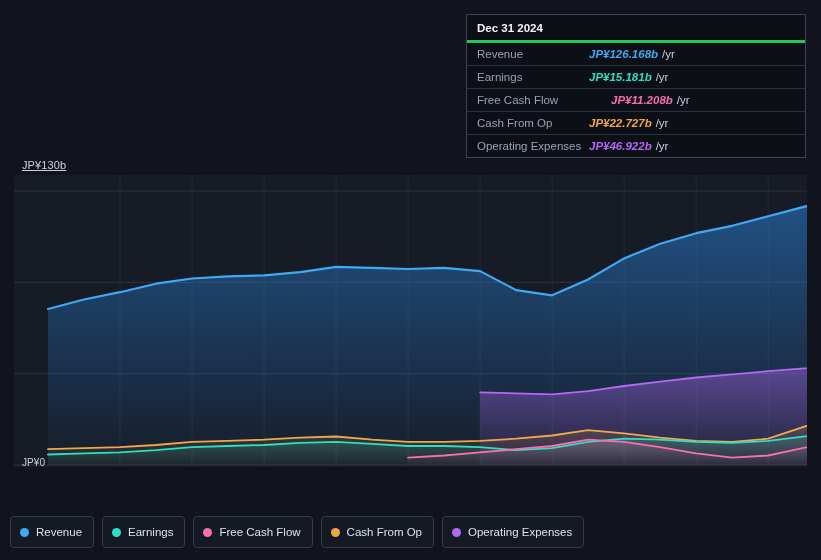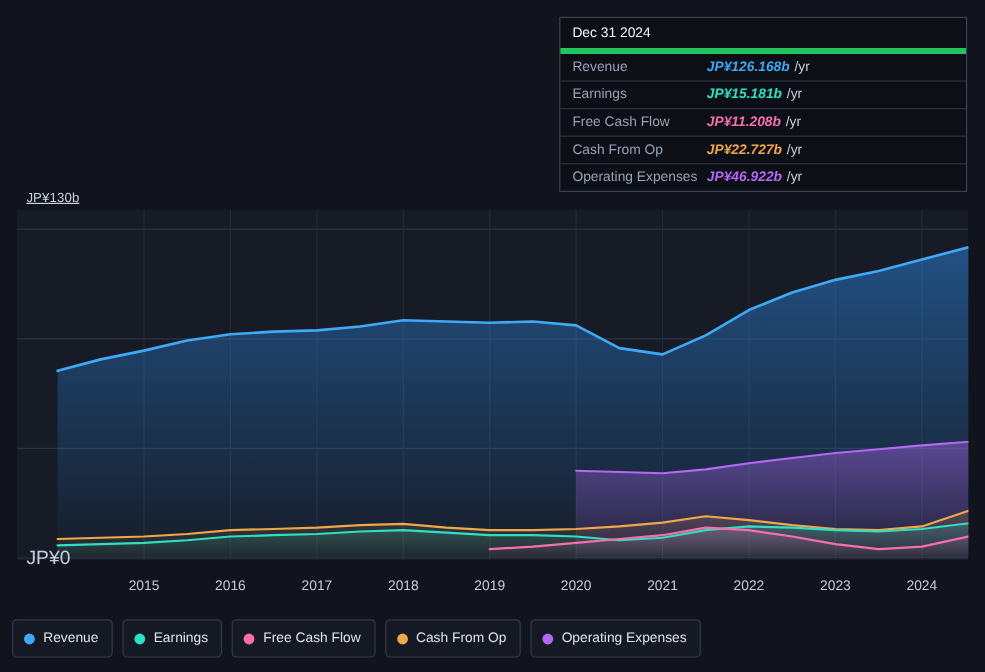--- a/index.html
+++ b/index.html
@@ -38,21 +38,21 @@
     color: #c9d1e0;
     font-size: 11px;
     letter-spacing: .1px;
     text-decoration: underline;
   }
   .axis-bottom-label {
     position: absolute;
     left: 22px;
     top: 457px;
     color: #c9d1e0;
-    font-size: 16px;
+    font-size: 10px;
     letter-spacing: .1px;
   }
 
   .x-labels {
     position: absolute;
     left: 0;
     top: 483px;
     width: 821px;
     height: 16px;
   }
@@ -71,23 +71,23 @@
     top: 14px;
     width: 340px;
     background: #0d0f16;
     border: 1px solid #3b4252;
     box-sizing: border-box;
     padding: 0;
   }
   .tt-title {
     color: #f2f5fa;
     font-size: 11.5px;
-    font-weight: normal;
+    font-weight: bold;
     padding: 7px 10px 6px 10px;
-    border-bottom: 5px solid #22c55e;
+    border-bottom: 3px solid #22c55e;
   }
   .tt-row {
     display: flex;
     align-items: baseline;
     padding: 4px 10px 4px 10px;
     border-bottom: 1px solid #2c3340;
     font-size: 11.5px;
     line-height: 14px;
   }
   .tt-row:last-child {
@@ -207,47 +207,35 @@
         <circle cx="819" cy="242.09847692307693" r="3.6" fill="#161b26" stroke="#f0a74a" stroke-width="1.8"></circle>
         <path d="M34.0,279.5 L70.0,278.4 L106.0,277.4 L142.0,275.2 L178.0,272.1 L214.0,271.0 L250.1,270.0 L286.1,267.9 L322.1,266.8 L358.1,268.9 L394.1,271.0 L430.1,271.0 L466.1,272.1 L502.1,275.2 L538.1,273.1 L574.1,266.8 L610.1,263.7 L646.2,264.7 L682.2,266.8 L718.2,267.9 L754.2,265.8 L819.0,258.0" fill="none" stroke="#2ee0c3" stroke-width="1.8" stroke-linejoin="round" stroke-linecap="round"></path>
         <circle cx="819" cy="258.0031230769231" r="3.6" fill="#161b26" stroke="#2ee0c3" stroke-width="1.8"></circle>
         <path d="M394.1,282.6 L430.1,280.5 L466.1,277.4 L502.1,274.2 L538.1,271.0 L574.1,264.7 L610.1,266.8 L646.2,272.1 L682.2,278.4 L718.2,282.6 L754.2,280.5 L819.0,266.4" fill="none" stroke="#f86fb0" stroke-width="1.8" stroke-linejoin="round" stroke-linecap="round"></path>
         <circle cx="819" cy="266.37698461538463" r="3.6" fill="#161b26" stroke="#f86fb0" stroke-width="1.8"></circle>
       </svg>
   </div>
 
   <div class="axis-bottom-label">JP¥0</div>
 
-  <div class="x-labels" id="xlabels">
-      <div class="x-label" style="left: 120px;">2015</div>
-      <div class="x-label" style="left: 192px;">2016</div>
-      <div class="x-label" style="left: 264.1px;">2017</div>
-      <div class="x-label" style="left: 336.1px;">2018</div>
-      <div class="x-label" style="left: 408.1px;">2019</div>
-      <div class="x-label" style="left: 480.1px;">2020</div>
-      <div class="x-label" style="left: 552.1px;">2021</div>
-      <div class="x-label" style="left: 624.1px;">2022</div>
-      <div class="x-label" style="left: 696.2px;">2023</div>
-      <div class="x-label" style="left: 768.2px;">2024</div>
-    </div>
 
   <div class="tooltip">
     <div class="tt-title">Dec 31 2024</div>
     <div id="tt-rows">
         <div class="tt-row">
           <div class="tt-label">Revenue</div>
           <div><span class="tt-val" style="color: rgb(63, 169, 245);">JP¥126.168b</span><span class="tt-unit">/yr</span></div>
         </div>
         <div class="tt-row">
           <div class="tt-label">Earnings</div>
           <div><span class="tt-val" style="color: rgb(46, 224, 195);">JP¥15.181b</span><span class="tt-unit">/yr</span></div>
         </div>
         <div class="tt-row">
           <div class="tt-label">Free Cash Flow</div>
-          <div><span class="tt-val" style="color: rgb(248, 111, 176);">JP¥11.208b</span><span class="tt-unit">/yr</span></div>
+          <div><span class="tt-val" style="color: rgb(248, 111, 176); margin-left: 22px;">JP¥11.208b</span><span class="tt-unit">/yr</span></div>
         </div>
         <div class="tt-row">
           <div class="tt-label">Cash From Op</div>
           <div><span class="tt-val" style="color: rgb(240, 167, 74);">JP¥22.727b</span><span class="tt-unit">/yr</span></div>
         </div>
         <div class="tt-row">
           <div class="tt-label">Operating Expenses</div>
           <div><span class="tt-val" style="color: rgb(180, 104, 245);">JP¥46.922b</span><span class="tt-unit">/yr</span></div>
         </div>
       </div>

